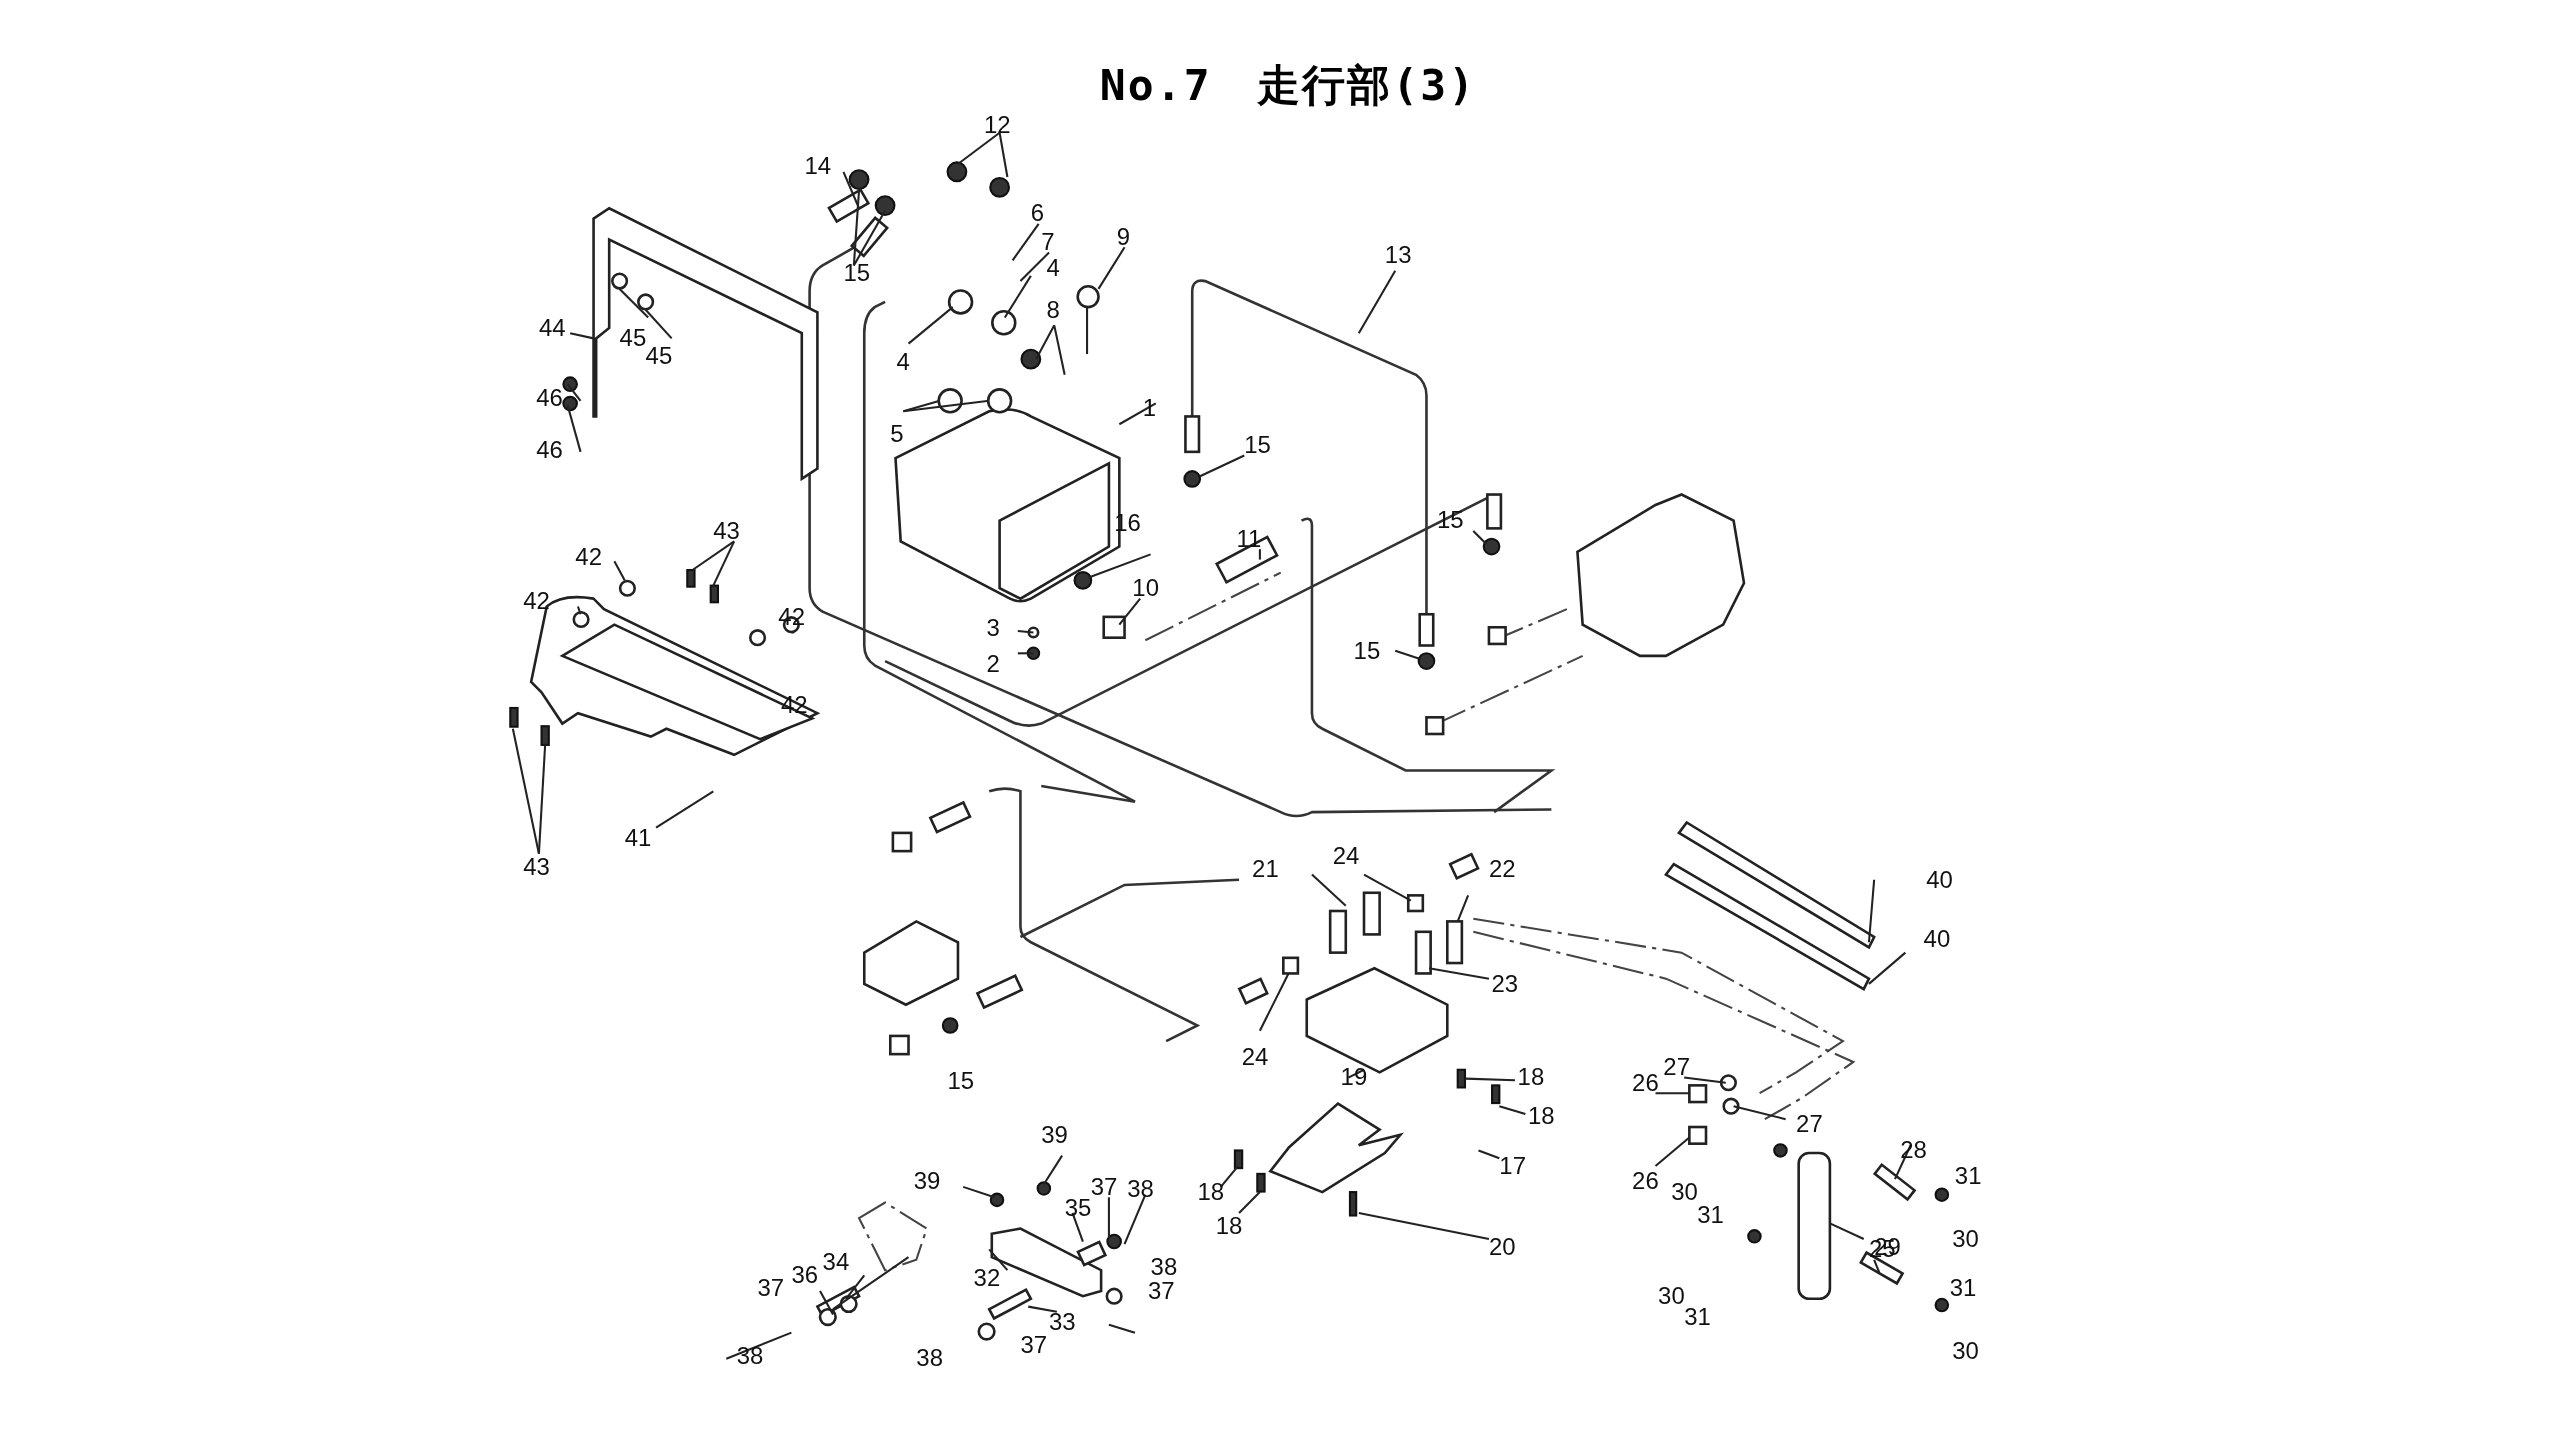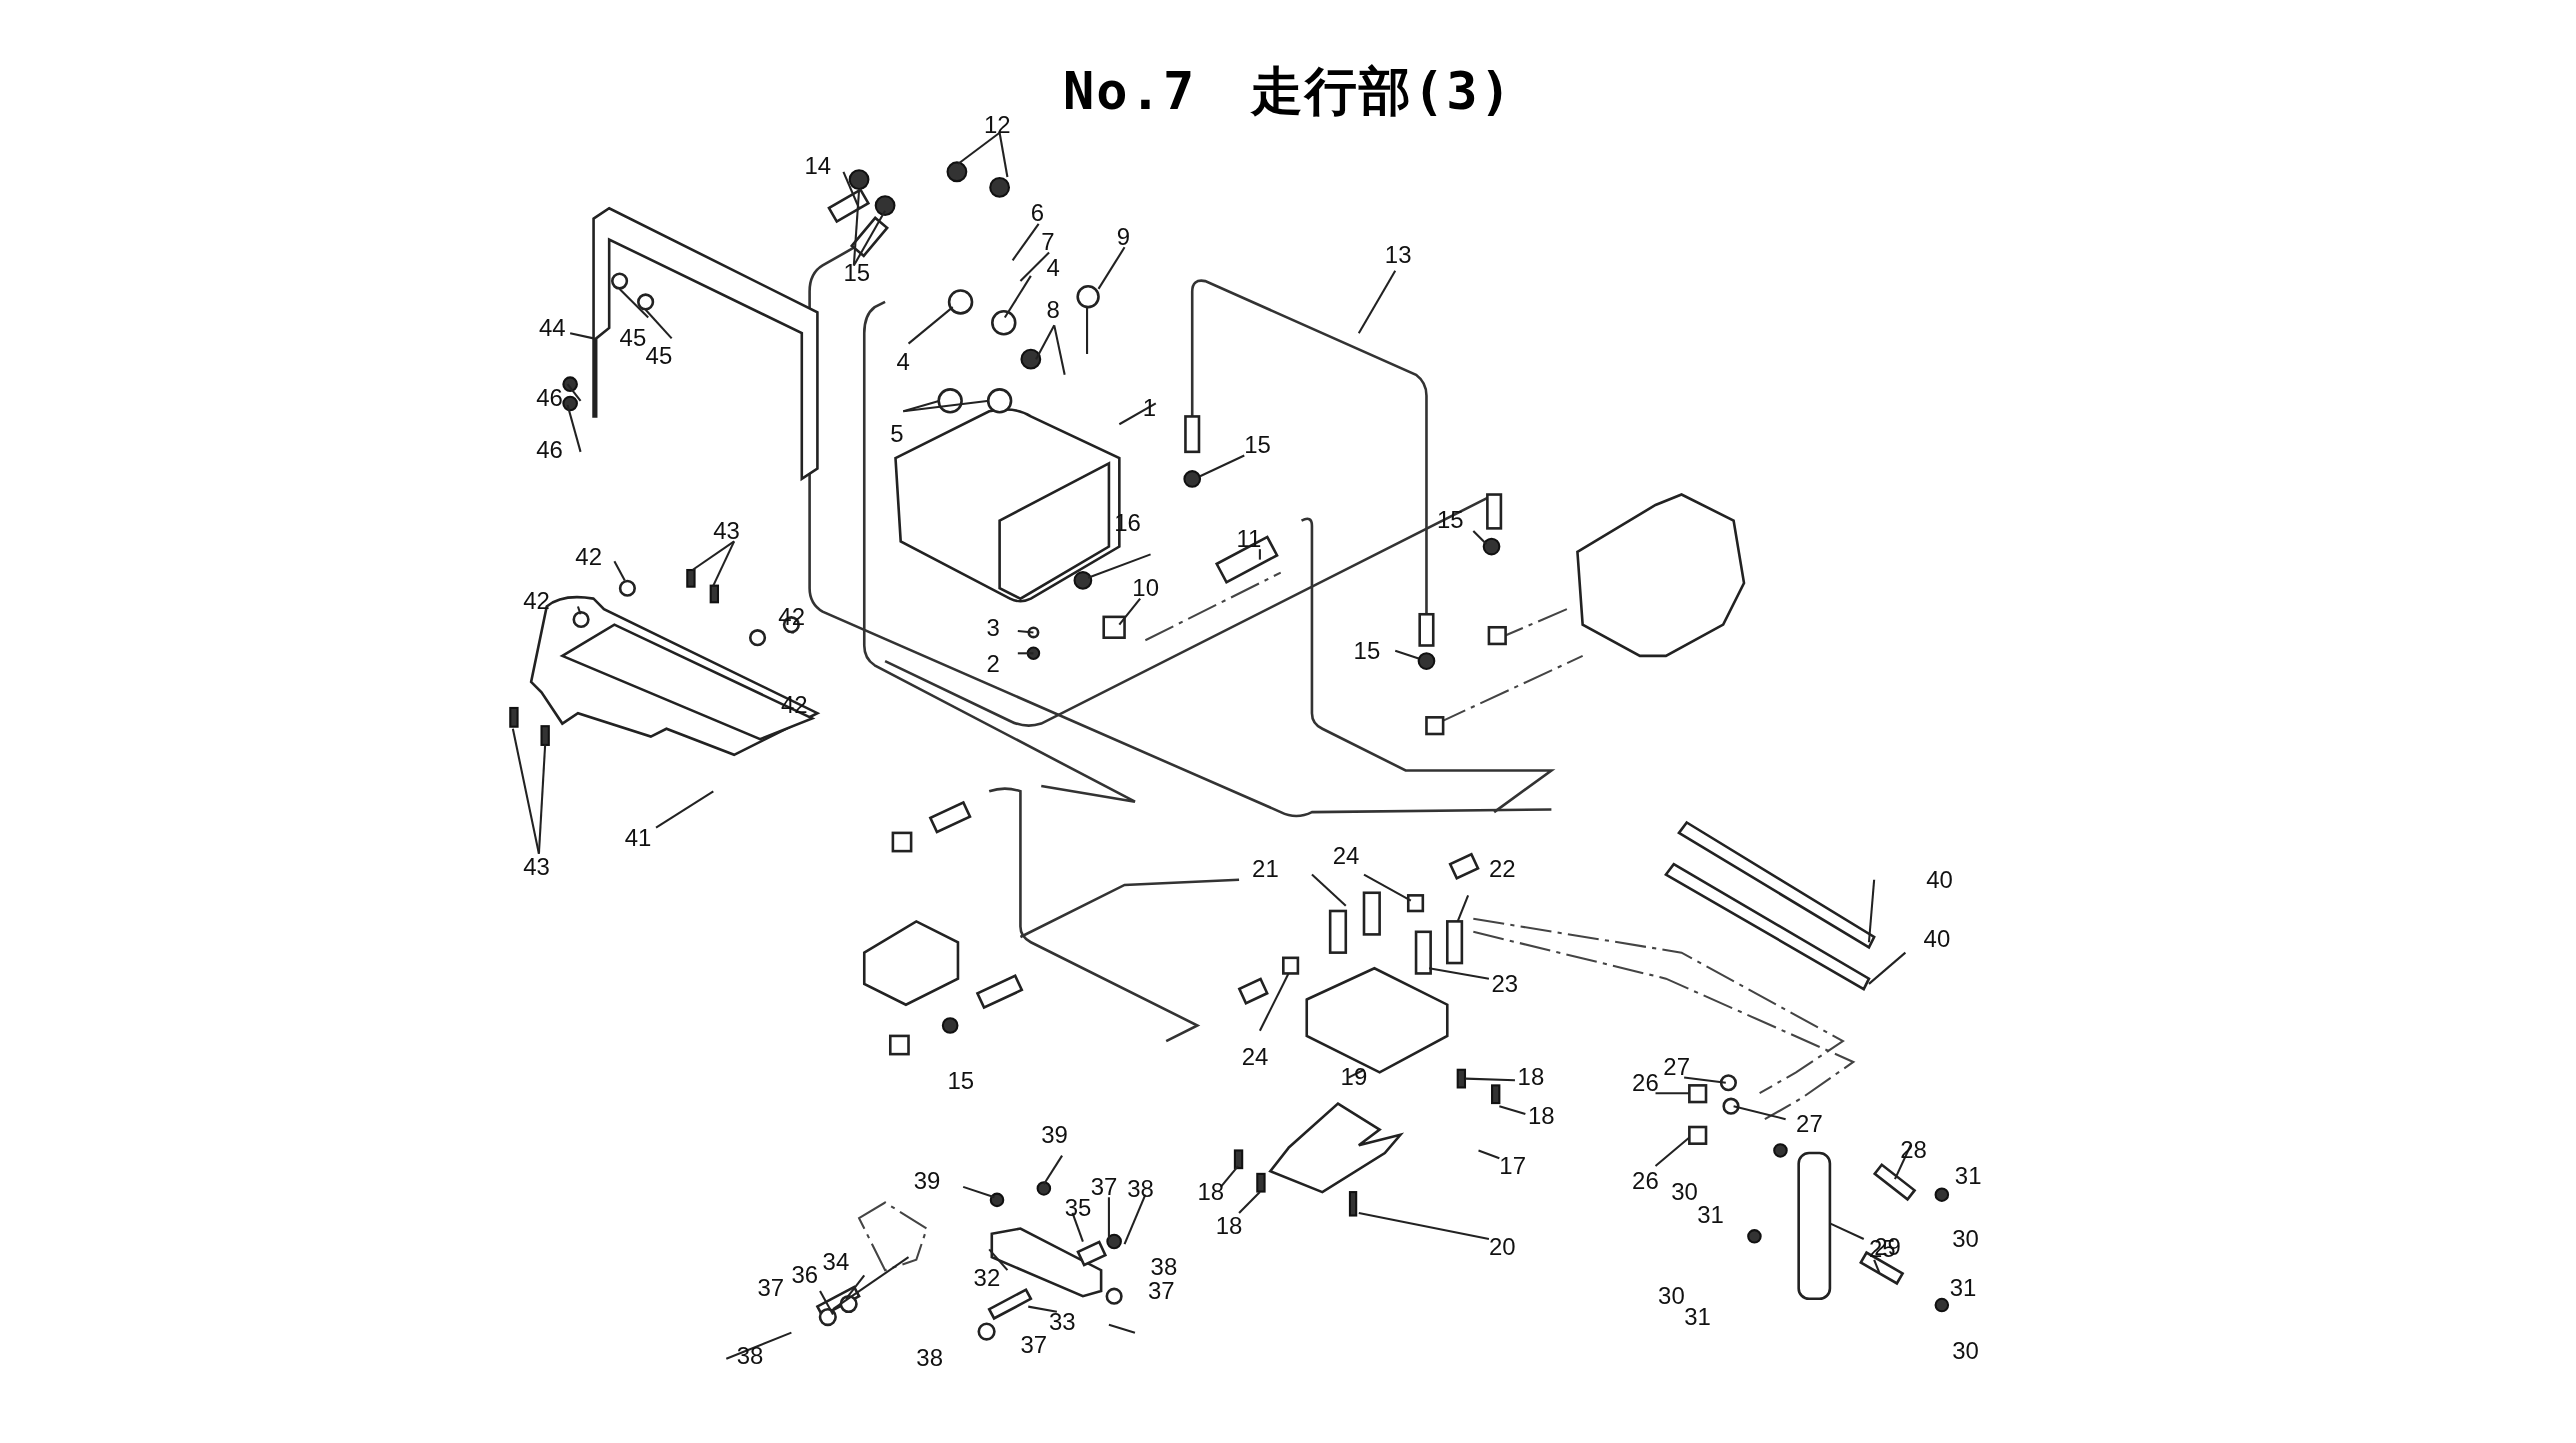--- a/index.html
+++ b/index.html
@@ -1,20 +1,20 @@
 <!DOCTYPE html>
 <html style="font-size:8.3px"><head>
 <meta charset="utf-8">
 <style>
   html, body { margin: 0; padding: 0; background: #ffffff; }
   body { width: 2576px; height: 1443px; position: relative; overflow: hidden;
          font-family: "DejaVu Sans", "Liberation Sans", sans-serif; }
   #title {
     position: absolute; left: 0; width: 2576px; top: 57px; text-align: center;
-    font-size: 52px; font-weight: bold; color: #000; letter-spacing: 2.1px;
+    font-size: 43px; font-weight: bold; color: #000; letter-spacing: 2.1px;
     font-family: "DejaVu Sans Mono", "Liberation Mono", monospace;
   }
   svg#diagram { position: absolute; left: 0; top: 0; width: 2576px; height: 1443px; }
   .lbl { font-family: "Liberation Sans", "DejaVu Sans", sans-serif; font-size: 46px; fill: #111; }
   .part { fill: #fff; stroke: #222; stroke-width: 5; }
   .partd { fill: #333; stroke: #111; stroke-width: 4; }
   .hose { fill: none; stroke: #333; stroke-width: 5; }
   .dash { fill: none; stroke: #444; stroke-width: 4; stroke-dasharray: 60 12 8 12; }
   .lead { fill: none; stroke: #222; stroke-width: 4; }
 </style>

